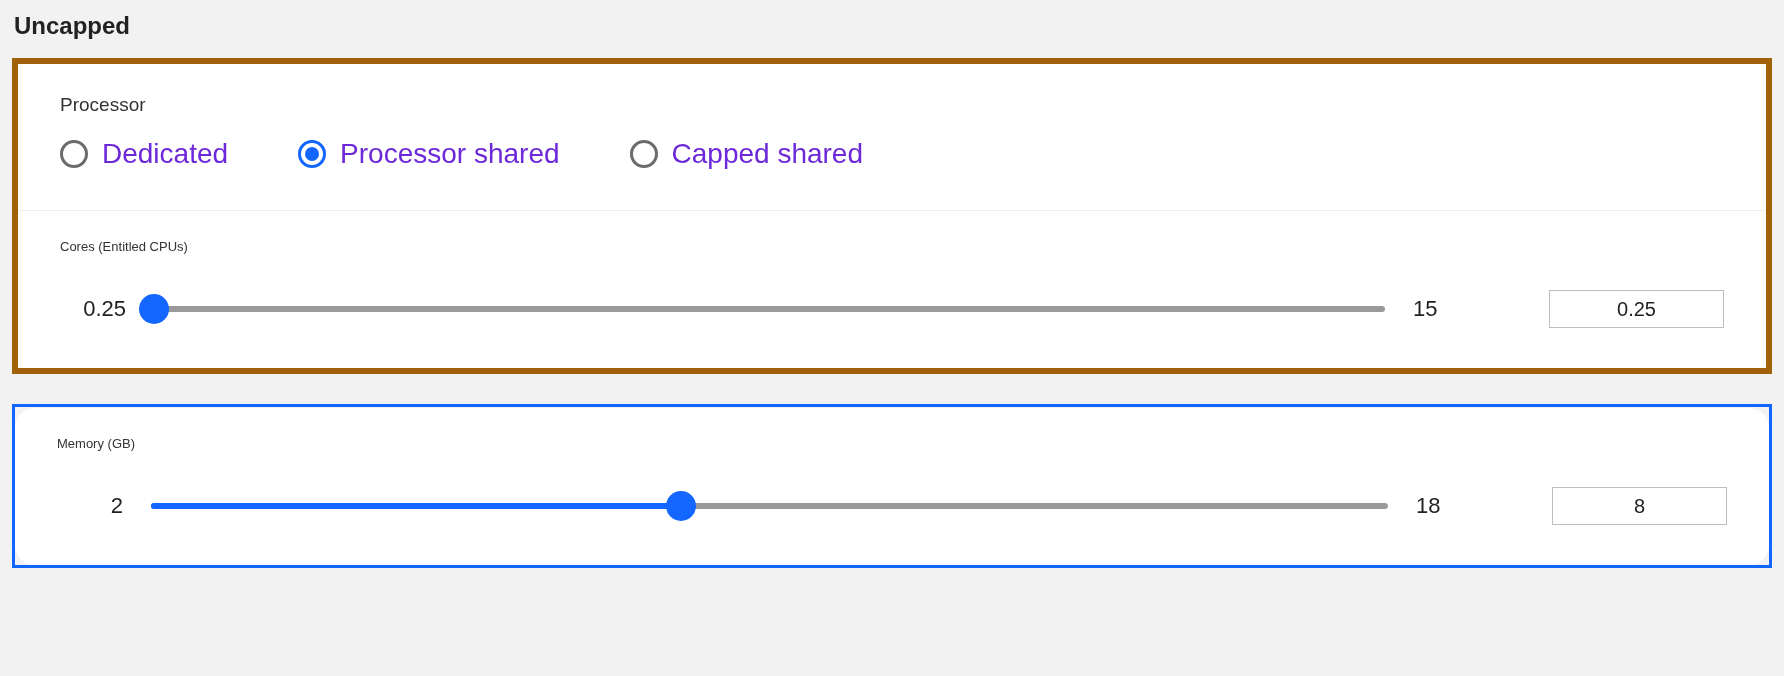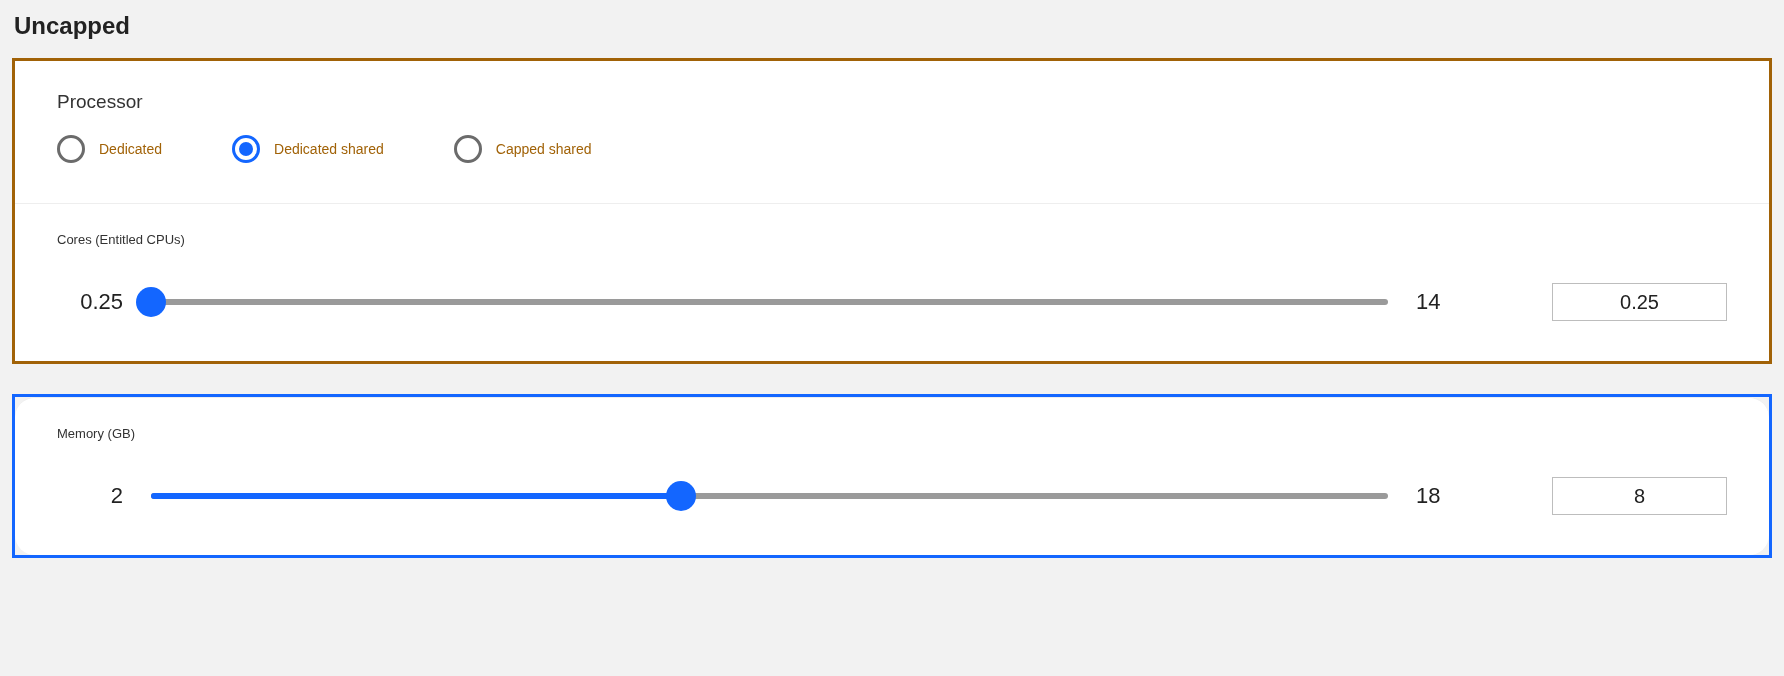--- a/index.html
+++ b/index.html
@@ -16,21 +16,21 @@
     padding: 8px 12px 20px 12px;
   }
   .page-title {
     font-size: 24px;
     font-weight: 700;
     margin: 4px 0 18px 2px;
     color: #222;
   }
   .card {
     background: #fff;
-    border: 3px solid #a16207;
+    border: 6px solid #a16207;
   }
 
   
   .section {
     padding: 30px 42px 40px 42px;
   }
   .section-label {
     font-size: 19px;
     color: #333;
     margin-bottom: 22px;
@@ -61,22 +61,22 @@
   .radio.selected .ring::after {
     content: "";
     position: absolute;
     top: 50%; left: 50%;
     width: 14px; height: 14px;
     background: #1366ff;
     border-radius: 50%;
     transform: translate(-50%, -50%);
   }
   .radio .rlabel {
-    font-size: 14px;
-    color: #a16207;
+    font-size: 28px;
+    color: #6d28d9;
   }
 
   
   .slider-section {
     padding: 28px 42px 40px 42px;
   }
   .slider-section + * , .section + .slider-section {
     border-top: 1px solid #eee;
   }
   .slider-label {
@@ -177,21 +177,21 @@
       <div class="section-label">Processor</div>
       <div class="radios">
 
         <label class="radio">
           <span class="ring"></span>
           <span class="rlabel">Dedicated</span>
         </label>
 
         <label class="radio selected">
           <span class="ring"></span>
-          <span class="rlabel">Dedicated shared</span>
+          <span class="rlabel">Processor shared</span>
         </label>
 
         <label class="radio">
           <span class="ring"></span>
           <span class="rlabel">Capped shared</span>
         </label>
 
       </div>
     </div>
 
@@ -199,21 +199,21 @@
       <div class="slider-label">Cores (Entitled CPUs)</div>
       <div class="slider-row">
         <div class="range-min">0.25</div>
 
         <div class="slider">
           <div class="track"></div>
           <div class="fill" style="width: 0%;"></div>
           <div class="thumb" style="left: 0%;"></div>
         </div>
 
-        <div class="range-max">14</div>
+        <div class="range-max">15</div>
         <input class="value-box" value="0.25" style="">
       </div>
     </div>
 
   </div>
 
   <div class="gap"></div>
 
   <div class="highlight">
     <div class="highlight-inner">

